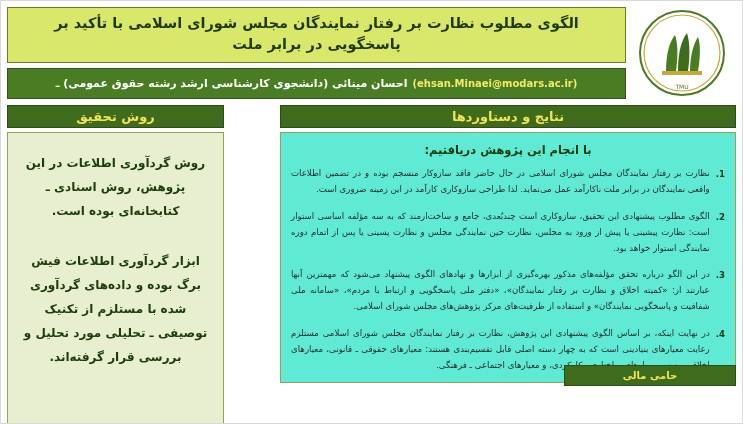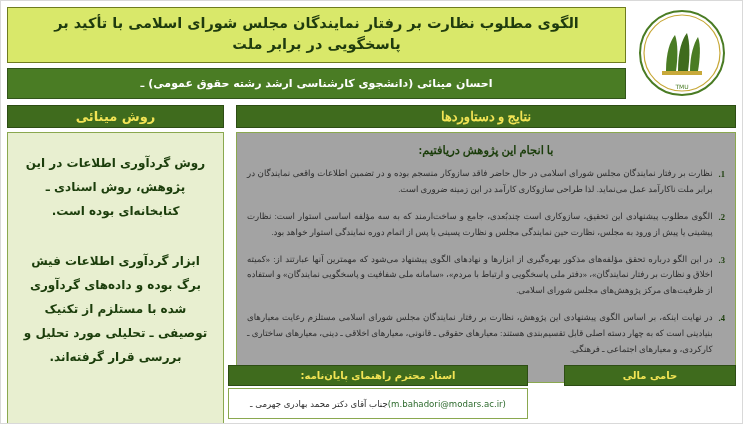--- a/index.html
+++ b/index.html
@@ -92,28 +92,27 @@
     font-weight: bold;
     text-align: center;
     line-height: 22px;
     height: 23px;
   }
   
   .results-col {
     position: absolute;
     top: 104px;
     right: 6px;
-    width: 500px;
-    font-family: Liberation Serif, serif;
+    width: 456px;
   }
   .results-body {
     box-sizing: border-box;
     margin-top: 4px;
     height: 251px;
-    background: #a3a3a3;
+    background: #5eead4;
     border: 1px solid #8aa84f;
     padding: 8px 10px 4px 10px;
     direction: rtl;
   }
   .results-heading {
     color: #1b3d0b;
     font-size: 11.5px;
     font-weight: bold;
     text-align: center;
     margin: 2px 0 9px 0;
@@ -221,20 +220,21 @@
         <path d="M34 62 C34 44 38 32 43 26 C46 34 46 48 44 62 Z" fill="#4a7c24"></path>
         <path d="M46 62 C46 42 50 30 55 24 C58 33 58 48 56 62 Z" fill="#3f6b1d"></path>
         <path d="M58 62 C58 46 62 34 66 28 C69 36 68 50 66 62 Z" fill="#4a7c24"></path>
         <rect x="30" y="62" width="40" height="4" fill="#c8a93a"></rect>
         <text x="50" y="80" font-size="6" fill="#4a7c24" text-anchor="middle" font-family="DejaVu Sans, sans-serif">TMU</text>
       </svg>
     </div>
     <div class="title-wrap">
       <div class="main-title">الگوی مطلوب نظارت بر رفتار نمایندگان مجلس شورای اسلامی با تأکید بر پاسخگویی در برابر ملت</div>
       <div class="author-bar">
+        <span class="author-email">(ehsan.Minaei@modars.ac.ir)</span>
         <span>احسان مینائی (دانشجوی کارشناسی ارشد رشته حقوق عمومی) ـ</span>
       </div>
     </div>
   </div>
 
   <div class="results-col">
     <div class="sec-title">نتایج و دستاوردها</div>
     <div class="results-body">
       <div class="results-heading">با انجام این پژوهش دریافتیم:</div>
       <ul class="res-list">
@@ -255,30 +255,23 @@
           <span class="res-text">در نهایت اینکه، بر اساس الگوی پیشنهادی این پژوهش، نظارت بر رفتار نمایندگان مجلس شورای اسلامی مستلزم رعایت معیارهای بنیادینی است که به چهار دسته اصلی قابل تقسیم‌بندی هستند: معیارهای حقوقی ـ قانونی، معیارهای اخلاقی ـ دینی، معیارهای ساختاری ـ کارکردی، و معیارهای اجتماعی ـ فرهنگی.</span>
         </li>
       </ul>
     </div>
   </div>
 
   <div class="bottom-row">
     <div class="bottom-card sponsor">
       <div class="bcard-title">حامی مالی</div>
     </div>
-    <div class="bottom-card">
-      <div class="bcard-title">استاد محترم راهنمای پایان‌نامه:</div>
-      <div class="bcard-body">
-        <span class="mail">(m.bahadori@modars.ac.ir)</span>
-        <span>جناب آقای دکتر محمد بهادری جهرمی ـ</span>
-      </div>
-    </div>
   </div>
 
   <div class="method-col">
-    <div class="sec-title">روش مینائی</div>
+    <div class="sec-title">روش تحقیق</div>
     <div class="method-body">
       <div class="method-p">روش گردآوری اطلاعات در این پژوهش، روش اسنادی ـ کتابخانه‌ای بوده است.</div>
       <div class="method-p">ابزار گردآوری اطلاعات فیش برگ بوده و داده‌های گردآوری شده با مستلزم از تکنیک توصیفی ـ تحلیلی مورد تحلیل و بررسی قرار گرفته‌اند.</div>
     </div>
   </div>
 
 </div>
 
 </body></html>

